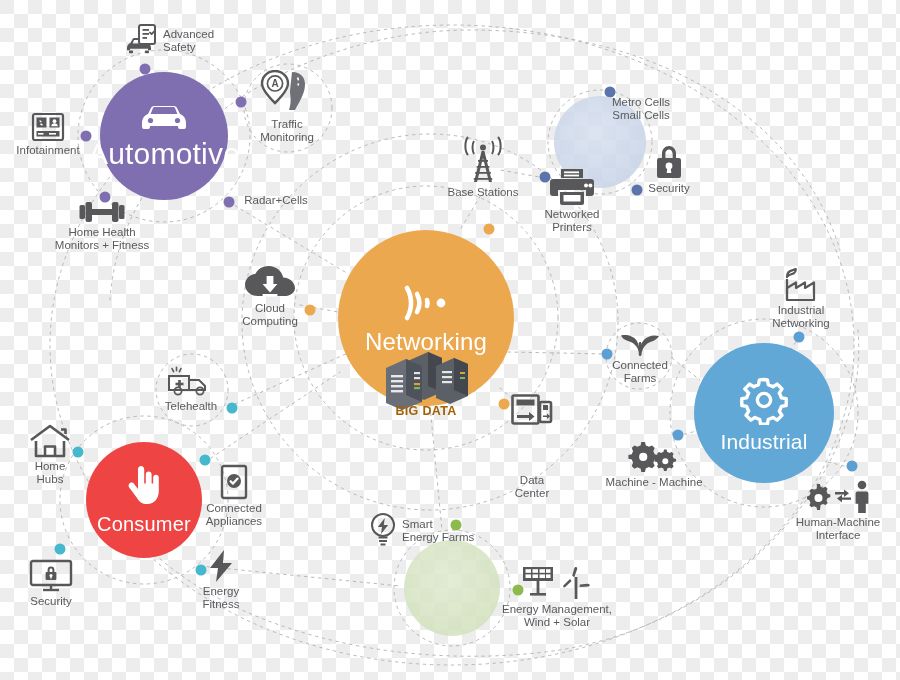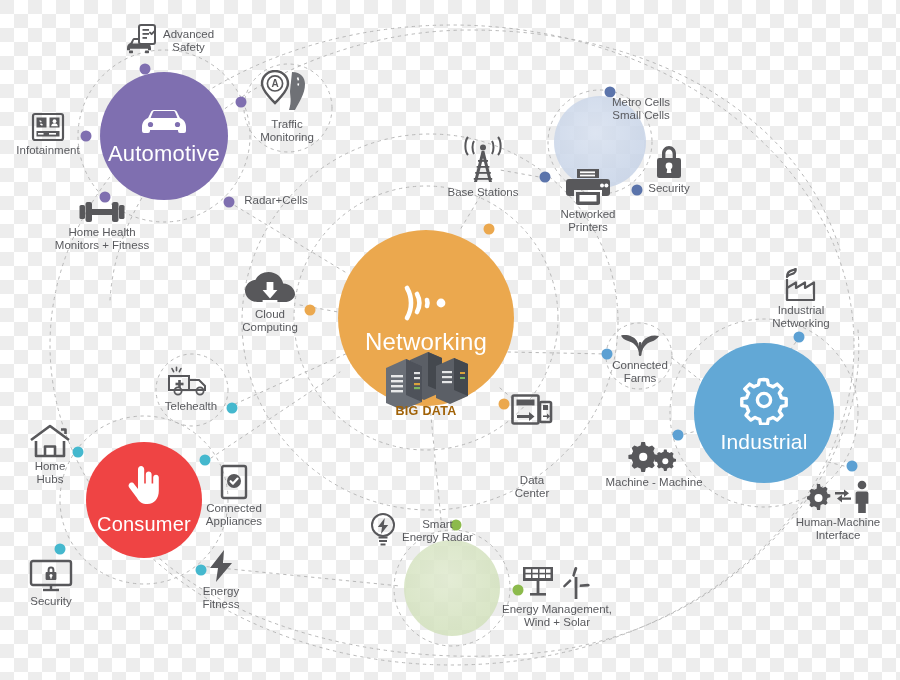--- a/index.html
+++ b/index.html
@@ -18,21 +18,21 @@
 
   
   .hub{
     position:absolute;border-radius:50%;
     display:flex;flex-direction:column;
     align-items:center;justify-content:center;
     color:#fff;text-align:center;
     box-sizing:border-box;
   }
   .hub .hub-label{
-    font-size:22px;font-weight:400;letter-spacing:.2px;
+    font-size:30px;font-weight:400;letter-spacing:.2px;
     line-height:1;margin-top:2px;
   }
   .hub .hub-icon{display:block;line-height:0;margin-bottom:4px;}
 
   #hub-automotive{left:100px;top:72px;width:128px;height:128px;background:#7f6fb0;}
   #hub-networking{left:338px;top:230px;width:176px;height:176px;background:#eba84e;}
   #hub-consumer  {left:86px; top:442px;width:116px;height:116px;background:#ef4444;}
   #hub-industrial{left:694px;top:343px;width:140px;height:140px;background:#62a8d6;}
   #hub-networking .hub-label{font-size:24px;}
   #hub-industrial .hub-label{font-size:21px;}
@@ -52,21 +52,21 @@
     position:absolute;
     display:flex;flex-direction:column;align-items:center;
     width:120px;margin-left:-60px;
     text-align:center;
   }
   .sat .sat-icon{line-height:0;margin-bottom:2px;}
   .sat .sat-label{
     font-size:11.5px;line-height:1.12;color:#595a5e;white-space:pre-line;
   }
   .sat.row{flex-direction:row;align-items:center;width:auto;margin-left:0;gap:4px;}
-  .sat.row .sat-label{text-align:center;}
+  .sat.row .sat-label{text-align:left;}
 
   
   #bigdata{
     position:absolute;left:426px;top:404px;transform:translateX(-50%);
     font-size:12.5px;font-weight:bold;color:#a16207;letter-spacing:.3px;
   }
   #bigdata-icon{position:absolute;left:426px;top:348px;transform:translateX(-50%);line-height:0;}
 </style>
 </head>
 <body>
@@ -328,21 +328,21 @@
         </svg>
     </span>
     <span class="sat-label">Base Stations</span>
   </div>
 
   <div class="sat" style="left:641px;top:96px;">
     <span class="sat-label">Metro Cells
 Small Cells</span>
   </div>
 
-  <div class="sat" style="left:588px;top:168px;">
+  <div class="sat" style="left:572px;top:168px;">
     <span class="sat-icon">
       <svg width="44" height="38" viewBox="0 0 44 38">
           <g fill="#58585b">
         <path d="M11 1h22v9H11z"></path>
             <rect x="14" y="3.4" width="15" height="1.8" fill="#fff"></rect>
             <rect x="14" y="6.6" width="15" height="1.8" fill="#fff"></rect>
         <path d="M3 11h38a3 3 0 0 1 3 3v11a3 3 0 0 1-3 3h-5v-6H8v6H3a3 3 0 0 1-3-3V14a3 3 0 0 1 3-3z"></path>
         <circle cx="36" cy="17.5" r="2" fill="#fff"></circle>
             <circle cx="40.4" cy="17.5" r="2" fill="#fff"></circle>
         <path d="M10 24h24v11c0 1.2-1 2-2.2 2H12.2c-1.2 0-2.2-.8-2.2-2z"></path>
@@ -361,21 +361,21 @@
         <path d="M7 14V9.5C7 5.4 10.1 2 14 2s7 3.4 7 7.5V14h-3.4V9.5c0-2.2-1.6-4-3.6-4s-3.6 1.8-3.6 4V14z"></path>
         <rect x="2" y="14" width="24" height="20" rx="2.2"></rect>
         <circle cx="14" cy="22" r="3.4" fill="#fff"></circle>
             <path d="M12.6 22h2.8l.9 7h-4.6z" fill="#fff"></path>
       </g>
         </svg>
     </span>
     <span class="sat-label">Security</span>
   </div>
 
-  <div class="sat" style="left:270px;top:272px;">
+  <div class="sat" style="left:270px;top:266px;">
     <span class="sat-icon">
       <svg width="50" height="34" viewBox="0 0 50 34">
           <g fill="#58585b">
         <path d="M12.5 30C5.6 30 0 25 0 18.8 0 13 4.6 8.2 10.6 7.7 12.8 3.1 17.8 0 23.6 0c7.3 0 13.4 5 14.6 11.6 6.5.4 11.8 5 11.8 10.6C50 26.3 45 30 39.5 30z"></path>
         <g fill="#fff">
               <rect x="21.6" y="10" width="6.8" height="9"></rect>
           <path d="M17.6 18h14.8L25 26.4z"></path>
               <rect x="17.6" y="28" width="14.8" height="2.6"></rect>
             </g>
       </g>
@@ -470,21 +470,21 @@
     <span class="sat-icon">
       <svg width="30" height="36" viewBox="0 0 30 36">
           <g fill="none" stroke="#58585b" stroke-width="2">
         <circle cx="15" cy="13" r="11"></circle>
             <path d="M10.5 25.5h9M11 29h8M12.5 32.5h5"></path>
       </g>
           <path d="M16.8 6l-7 9h4.2l-1 7 7.2-9h-4.4z" fill="#58585b"></path>
         </svg>
     </span>
     <span class="sat-label">Smart
-Energy Radar</span>
+Energy Farms</span>
   </div>
 
   <div class="sat" style="left:557px;top:565px;width:170px;margin-left:-85px;">
     <span class="sat-icon">
       <svg width="70" height="36" viewBox="0 0 70 36">
           <g fill="#58585b">
         <path d="M1 2h30v14H1z"></path>
             <g fill="#fff">
           <rect x="3.5" y="4.2" width="5.5" height="3.6"></rect>
               <rect x="10.5" y="4.2" width="5.5" height="3.6"></rect>

